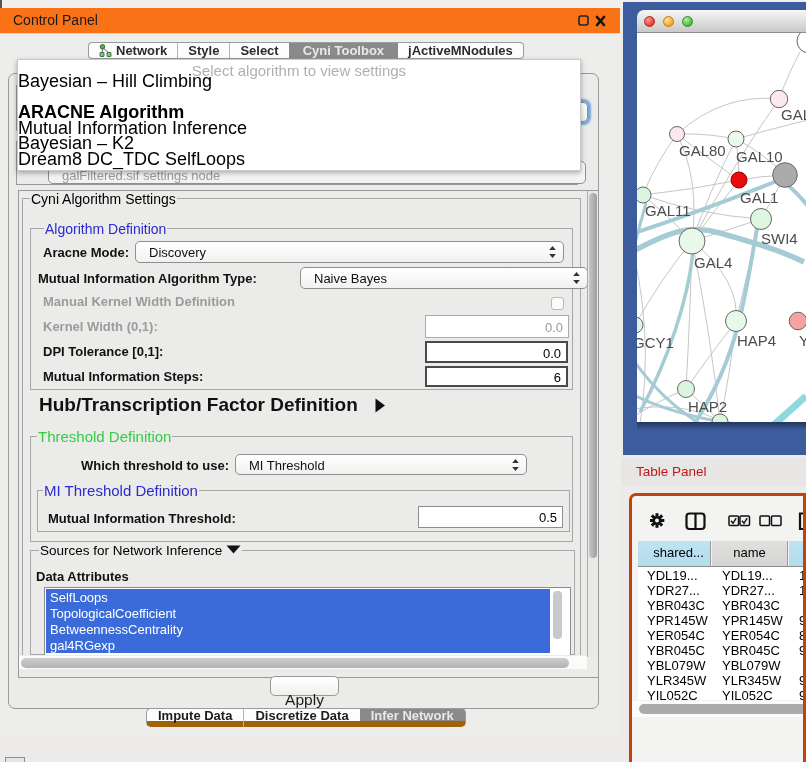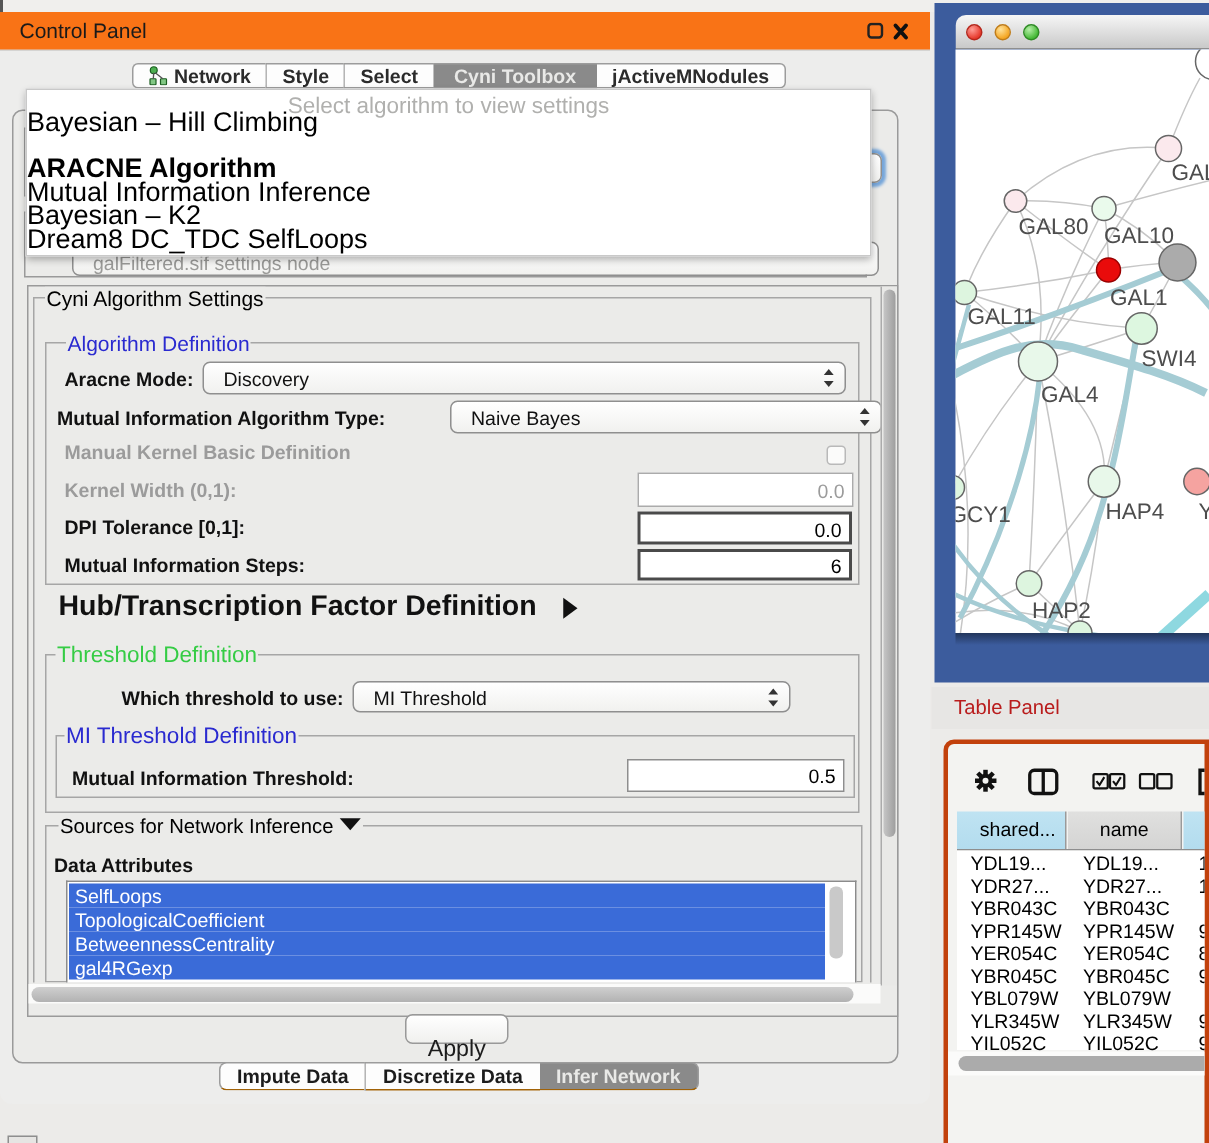--- a/index.html
+++ b/index.html
@@ -33,21 +33,21 @@
 
 #vtrack { left:587px; top:183px; width:11px; height:466px; background:#e9e9e7; border-left:1px solid #ababab; }
 #vthumb { left:589px; top:185px; width:8px; height:365px; background:linear-gradient(90deg,#c6c6c6,#9e9e9e); border-radius:4px; }
 #htrack { left:19px; top:648px; width:568px; height:13px; background:#fbfbfa; }
 #hthumb { left:21px; top:650px; width:548px; height:10px; background:linear-gradient(#cfcfcf,#b2b2b2); border-radius:5px; }
 
 #dlist { left:44px; top:579px; width:527px; height:68px; background:#fff; border:1px solid #8b8b8b; border-bottom:none; }
 .li { position:absolute; left:1px; width:504px; height:16px; background:#3a6bd8; color:#fff; font-size:13px; padding:1px 0 0 4px; }
 
 .btabs { top:700px; left:146px; height:19px; display:flex; font-size:13px; font-weight:bold; color:#1c1c1c; }
-.btabs .seg { background:#fdfdfd; border-top:1px solid #9c9c9c; border-bottom:1px solid #a16207; padding:0 11px; display:flex; align-items:center; }
+.btabs .seg { background:#fdfdfd; border-top:1px solid #9c9c9c; border-bottom:6px solid #a16207; padding:0 11px; display:flex; align-items:center; }
 .btabs .seg.first { border-left:1px solid #9c9c9c; border-radius:5px 0 0 5px; }
 .btabs .seg.last { border-right:1px solid #9c9c9c; border-radius:0 5px 5px 0; }
 .btabs .seg.sel { background:#8a8a8a; color:#e9e9e7; }
 .btabs .sep { width:1px; background:#b5b5b5; border-top:1px solid #9c9c9c; border-bottom:1px solid #9c9c9c; }
 
 #popup { left:17px; top:59px; width:564px; height:112px; background:#fff; border:1px solid #c9c9c9; box-shadow:0 2px 5px rgba(0,0,0,0.32); z-index:50; }
 #popup .ph { position:absolute; top:2px; width:100%; text-align:center; color:#b0b0ae; font-size:15px; }
 #popup .it { position:absolute; left:0px; font-size:18px; line-height:18px; color:#000; }
 
 #nwin { left:623px; top:2px; width:183px; height:453px; background:#3c5c9d; }
@@ -127,21 +127,21 @@
           </svg>
         </div>
     <span class="lbl" style="left:19px;top:80px;">Mutual Information Algorithm Type:</span>
     <div class="combo" style="left:257px;top:76px;width:288px;height:22px;margin-left:24px;">
           <span class="ct">Naive Bayes</span>
           <svg class="arr" viewBox="0 0 9 14">
             <path d="M1.2 5 L4.5 1 L7.8 5 Z" fill="#333"></path>
             <path d="M1.2 9 L4.5 13 L7.8 9 Z" fill="#333"></path>
           </svg>
         </div>
-    <span class="lbl dis" style="left:24px;top:103px;">Manual Kernel Basic Definition</span>
+    <span class="lbl dis" style="left:24px;top:103px;">Manual Kernel Width Definition</span>
     <div class="abs" style="left:532px;top:106px;width:13px;height:13px;border:1px solid #b9b9b9;border-radius:3px;background:#fbfbfa;"></div>
     <span class="lbl dis" style="left:24px;top:128px;">Kernel Width (0,1):</span>
     <div class="field" style="left:406px;top:124px;width:144px;height:23px;border:1px solid #ababab;color:#9b9b9b;padding-top:4px;">0.0</div>
     <span class="lbl" style="left:24px;top:153px;">DPI Tolerance [0,1]:</span>
     <div class="field" style="left:406px;top:150px;width:143px;height:22px;border:2px solid #4a4a4a;color:#000;padding-top:3px;">0.0</div>
     <span class="lbl" style="left:24px;top:178px;">Mutual Information Steps:</span>
     <div class="field" style="left:406px;top:175px;width:143px;height:21px;border:2px solid #4a4a4a;color:#000;padding-top:2px;">6</div>
 
     <span class="lbl" style="left:20px;top:203px;font-size:19px;">Hub/Transcription Factor Definition</span>
     <svg class="abs" style="left:355px;top:207px;" width="12" height="15" viewBox="0 0 12 15">

